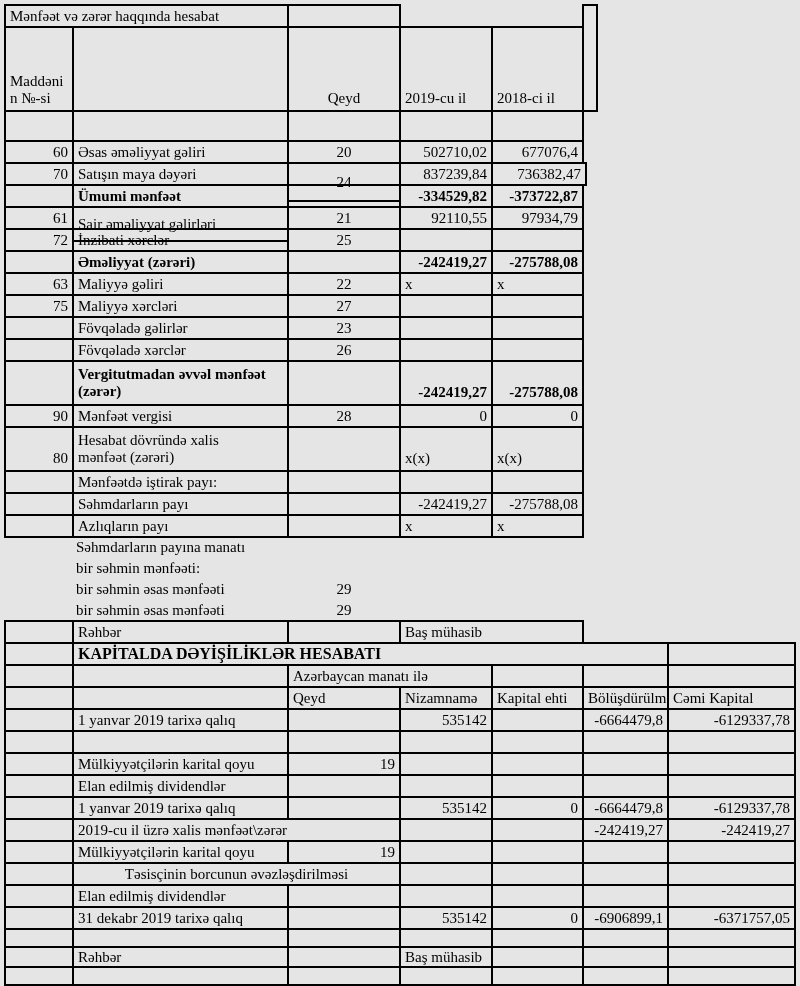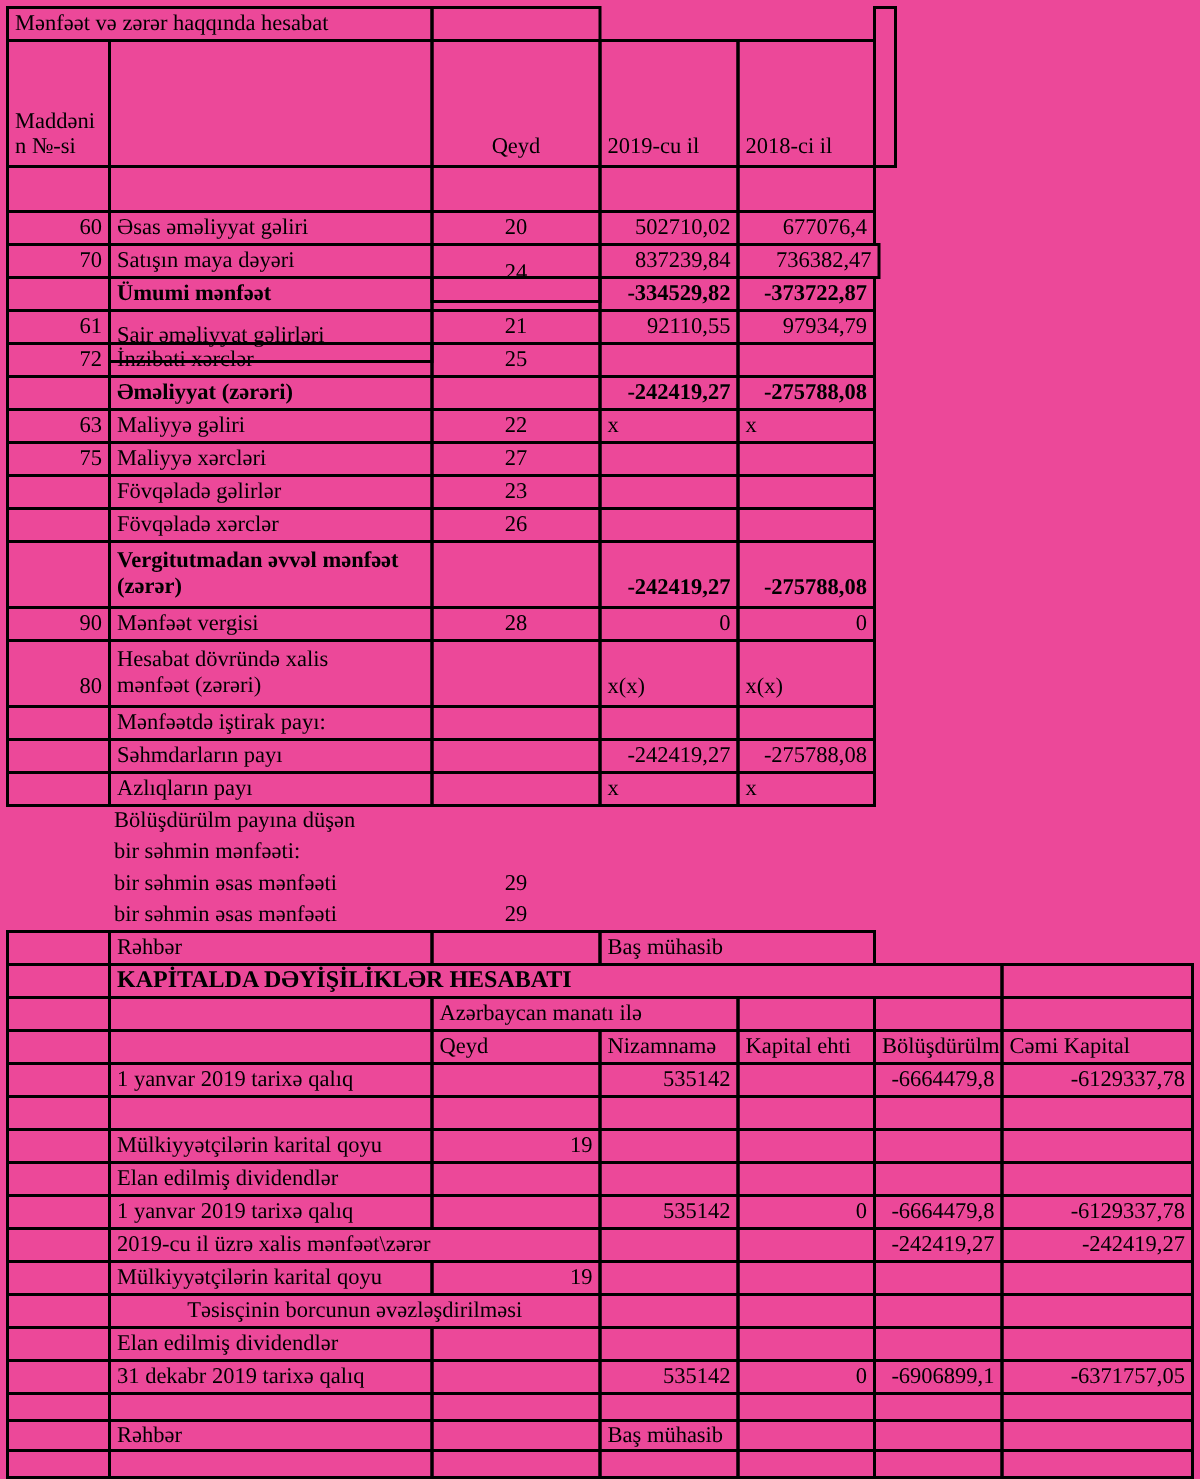--- a/index.html
+++ b/index.html
@@ -1,17 +1,17 @@
 <!DOCTYPE html>
 <html><head>
 <meta charset="utf-8">
 <style>
   html,body{margin:0;padding:0;background:#ffffff;}
   body{width:800px;height:986px;font-family:"Liberation Serif",serif;color:#000;}
-  .sheet{position:relative;width:800px;height:986px;background:#ec4899;overflow:hidden;}
+  .sheet{position:relative;width:800px;height:986px;background:#e5e5e5;overflow:hidden;}
   .cell{position:absolute;box-sizing:border-box;display:flex;align-items:center;
         overflow:hidden;font-size:15px;line-height:1.13;padding:1px 4px;color:#000;}
   .bd{border:2px solid #000000;}
   .ar{justify-content:flex-end;text-align:right;}
   .ac{justify-content:center;text-align:center;}
   .vb{align-items:flex-end;padding-bottom:3px;}
   .bold{font-weight:bold;}
   .cell span{white-space:pre-line;}
   .cell.nw span{white-space:nowrap;}
 </style>
@@ -230,21 +230,21 @@
         <span>Azlıqların payı</span>
       </div>
       <div class="cell bd" style="left: 287px; top: 514px; width: 114px; height: 24px;"></div>
       <div class="cell bd" style="left: 399px; top: 514px; width: 94px; height: 24px;">
         <span>x</span>
       </div>
       <div class="cell bd" style="left: 491px; top: 514px; width: 93px; height: 24px;">
         <span>x</span>
       </div>
       <div class="cell" style="left: 72px; top: 536px; width: 217px; height: 23px;">
-        <span>Bölüşdürülm payına düşən</span>
+        <span>Səhmdarların payına manatı</span>
       </div>
       <div class="cell" style="left: 72px; top: 557px; width: 217px; height: 23px;">
         <span>bir səhmin mənfəəti:</span>
       </div>
       <div class="cell" style="left: 72px; top: 578px; width: 217px; height: 23px;">
         <span>bir səhmin əsas mənfəəti</span>
       </div>
       <div class="cell ac" style="left: 287px; top: 578px; width: 114px; height: 23px;">
         <span>29</span>
       </div>

